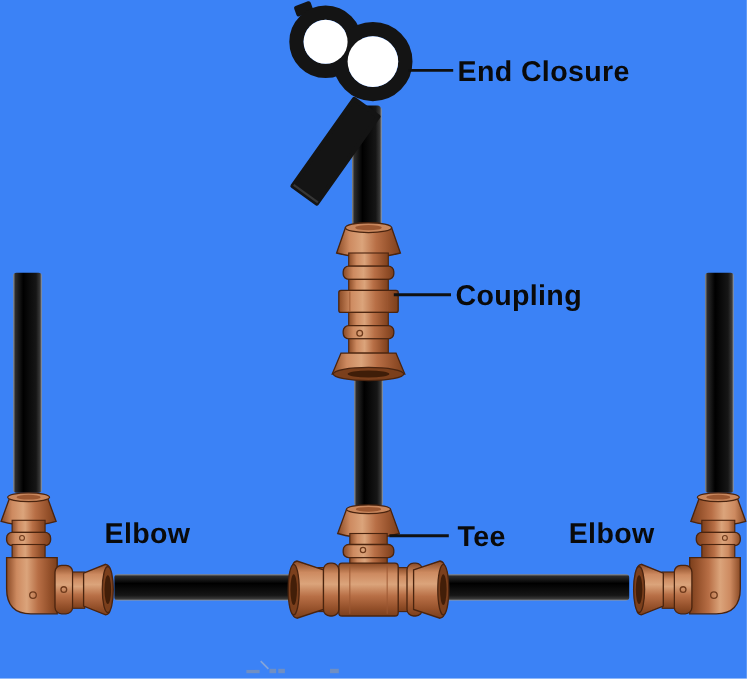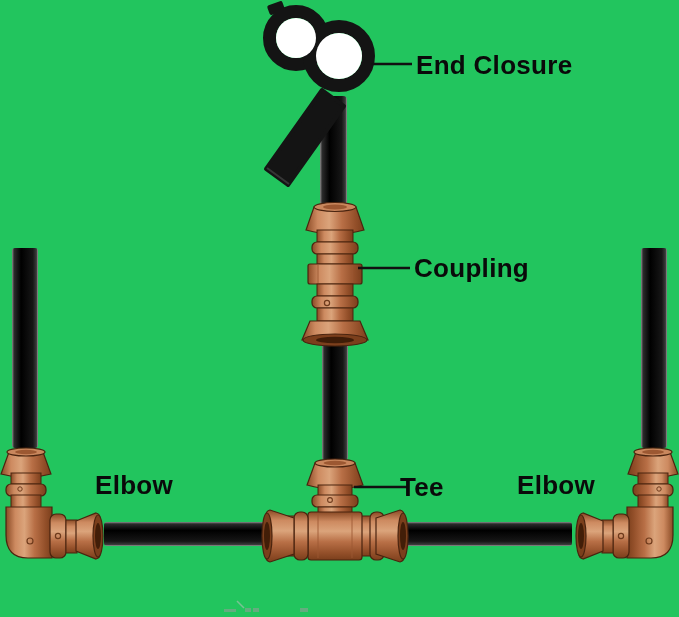--- a/index.html
+++ b/index.html
@@ -1,36 +1,36 @@
 <!DOCTYPE html>
 <html><head>
 <meta charset="utf-8">
 <style>
   html,body{margin:0;padding:0;background:#ffffff;}
   .stage{
     position:relative;
     width:679px;height:617px;
-    background:#22c55e;
+    background:#3b82f6;
     overflow:hidden;
     font-family:"Liberation Sans", sans-serif;
   }
   .stage svg{position:absolute;left:0;top:0;}
   .part-label{
     position:absolute;
     font-weight:bold;
     font-size:26px;
     line-height:28px;
     color:#0a0a0a;
     white-space:nowrap;
     letter-spacing:0.3px;
   }
   #lbl-end-closure{left:416px;top:51px;}
   #lbl-coupling{left:414px;top:254px;text-align:center;}
   #lbl-elbow-left{left:95px;top:471px;}
-  #lbl-tee{left:400px;top:473px;text-align:center;}
+  #lbl-tee{left:416px;top:473px;text-align:center;}
   #lbl-elbow-right{left:517px;top:471px;}
 </style>
 </head>
 <body>
 
 <div class="stage">
 
   <svg width="679" height="617" viewBox="0 0 679 617">
     <defs>
       <linearGradient id="fitV" x1="0" y1="0" x2="1" y2="0">

